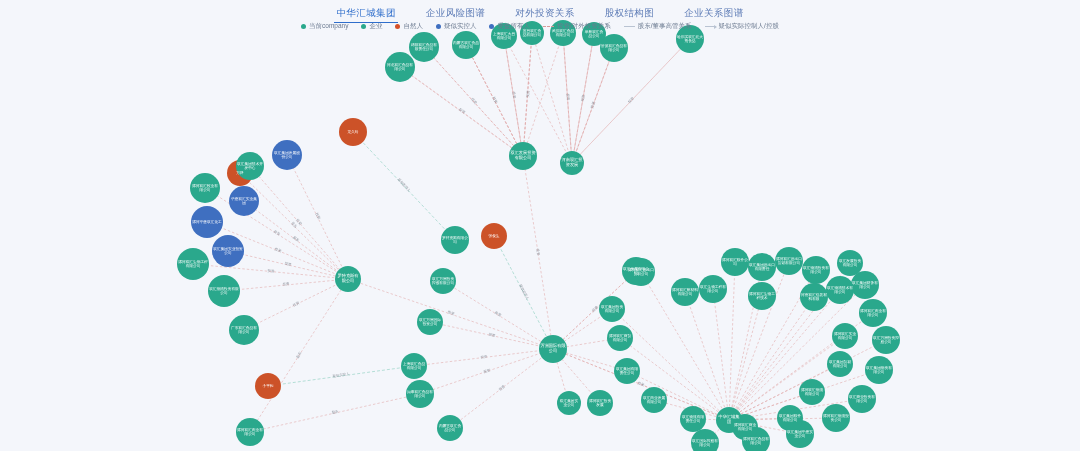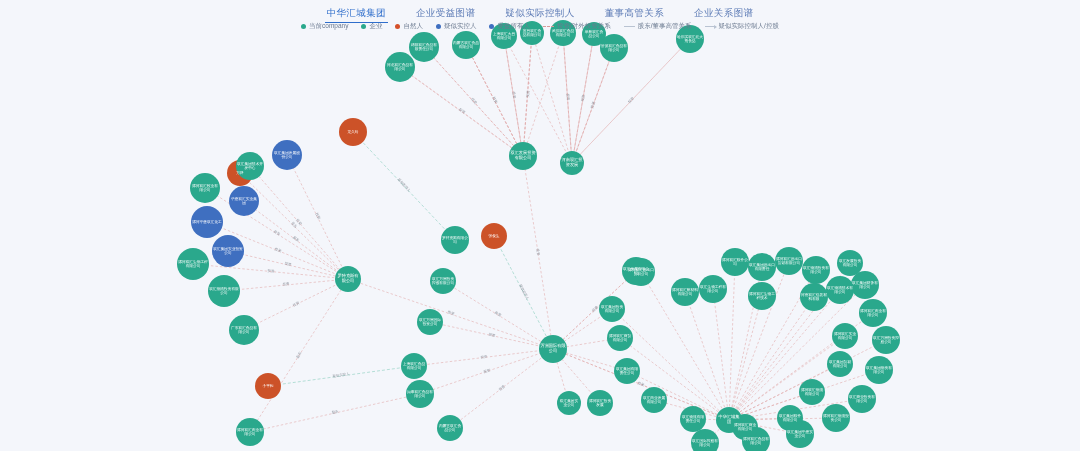--- a/index.html
+++ b/index.html
@@ -51,23 +51,23 @@
     white-space:nowrap;pointer-events:none;transform-origin:0 50%;
   }
 </style>
 </head>
 <body>
 
 <div id="stage">
 
   <div class="tabbar" id="tabbar">
       <div class="tab active">中华汇城集团</div>
-      <div class="tab">企业受益图谱</div>
-      <div class="tab">疑似实际控制人</div>
-      <div class="tab">董事高管关系</div>
+      <div class="tab">企业风险图谱</div>
+      <div class="tab">对外投资关系</div>
+      <div class="tab">股权结构图</div>
       <div class="tab">企业关系图谱</div>
     </div>
 
   <div class="legendbar" id="legendbar">
       <div class="lg">
         <span class="dot" style="background: rgb(42, 168, 140);"></span>
         <span>当前company</span>
       </div>
       <div class="lg">
         <span class="dot" style="background: rgb(42, 168, 140);"></span>

